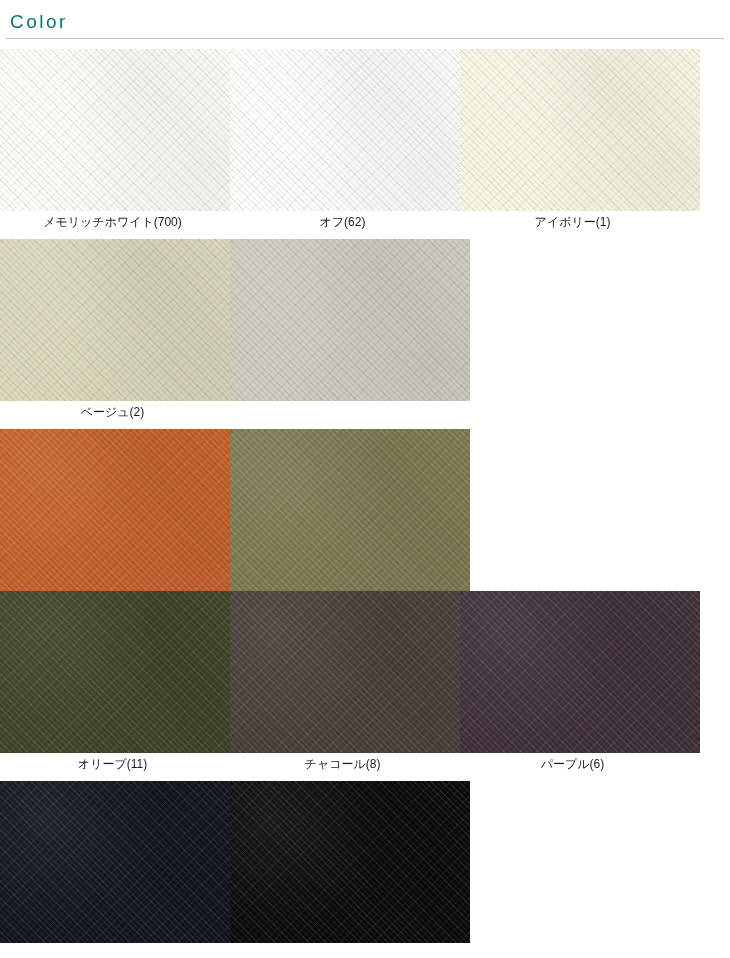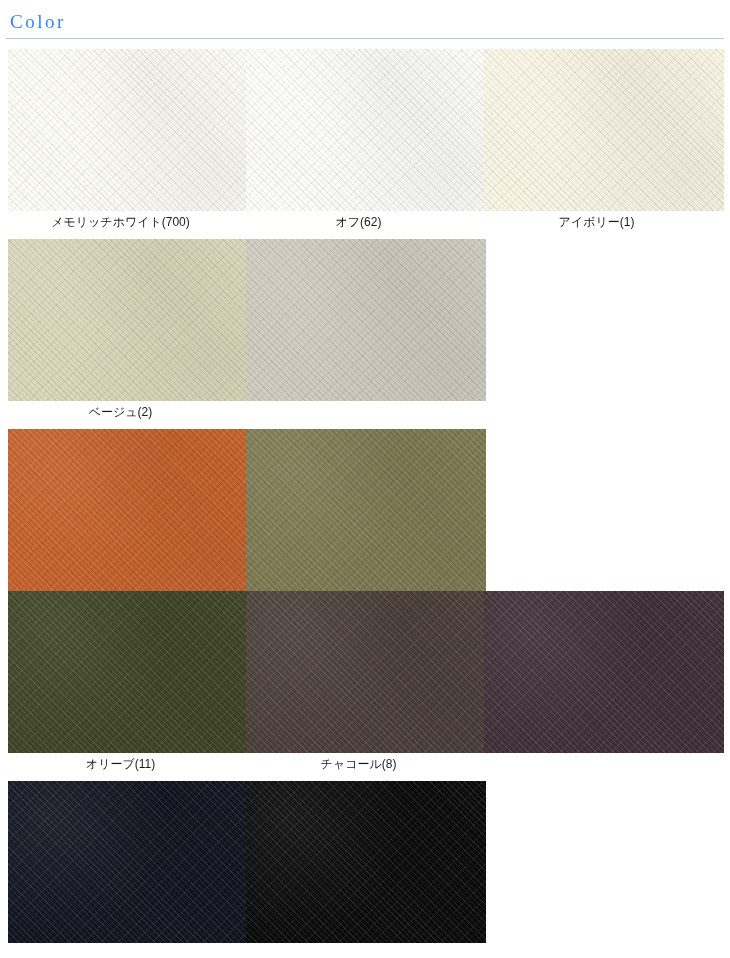--- a/index.html
+++ b/index.html
@@ -15,25 +15,24 @@
     overflow: hidden;
   }
 
   
   .page-header {
     padding: 10px 0 0 0;
   }
   .page-title {
     font-size: 19px;
     letter-spacing: 2.5px;
-    color: #3b82f6;
+    color: #0f766e;
     font-weight: normal;
     margin: 0 0 4px 10px;
     line-height: 24px;
-    font-family: Liberation Serif, serif;
   }
   .title-rule {
     height: 1px;
     background: #b9c4ce;
     margin: 0 6px 0 6px;
     font-size: 0;
     line-height: 0;
   }
 
   
@@ -42,21 +41,20 @@
     padding-top: 10px;
   }
   .swatch-row {
     display: flex;
     flex-wrap: nowrap;
     justify-content: flex-start;
   }
   .swatch-cell {
     width: 225px;
     margin-right: 5px;
-    padding-left: 8px;
   }
   .swatch-cell:last-child {
     margin-right: 0;
   }
 
   .swatch-chip {
     position: relative;
     width: 240px;
     height: 162px;
     overflow: hidden;
@@ -197,20 +195,21 @@
           <div class="tex-c"></div>
         </div>
         <span class="swatch-label">チャコール(8)</span>
       </div>
       <div class="swatch-cell">
         <div class="swatch-chip" style="background: rgb(64, 48, 56);">
           <div class="tex-a"></div>
           <div class="tex-b"></div>
           <div class="tex-c"></div>
         </div>
+        <span class="swatch-label">パープル(6)</span>
       </div>
     </div>
     <div class="swatch-row">
       <div class="swatch-cell">
         <div class="swatch-chip" style="background: rgb(17, 21, 31);">
           <div class="tex-a"></div>
           <div class="tex-b"></div>
           <div class="tex-c"></div>
         </div>
       </div>

